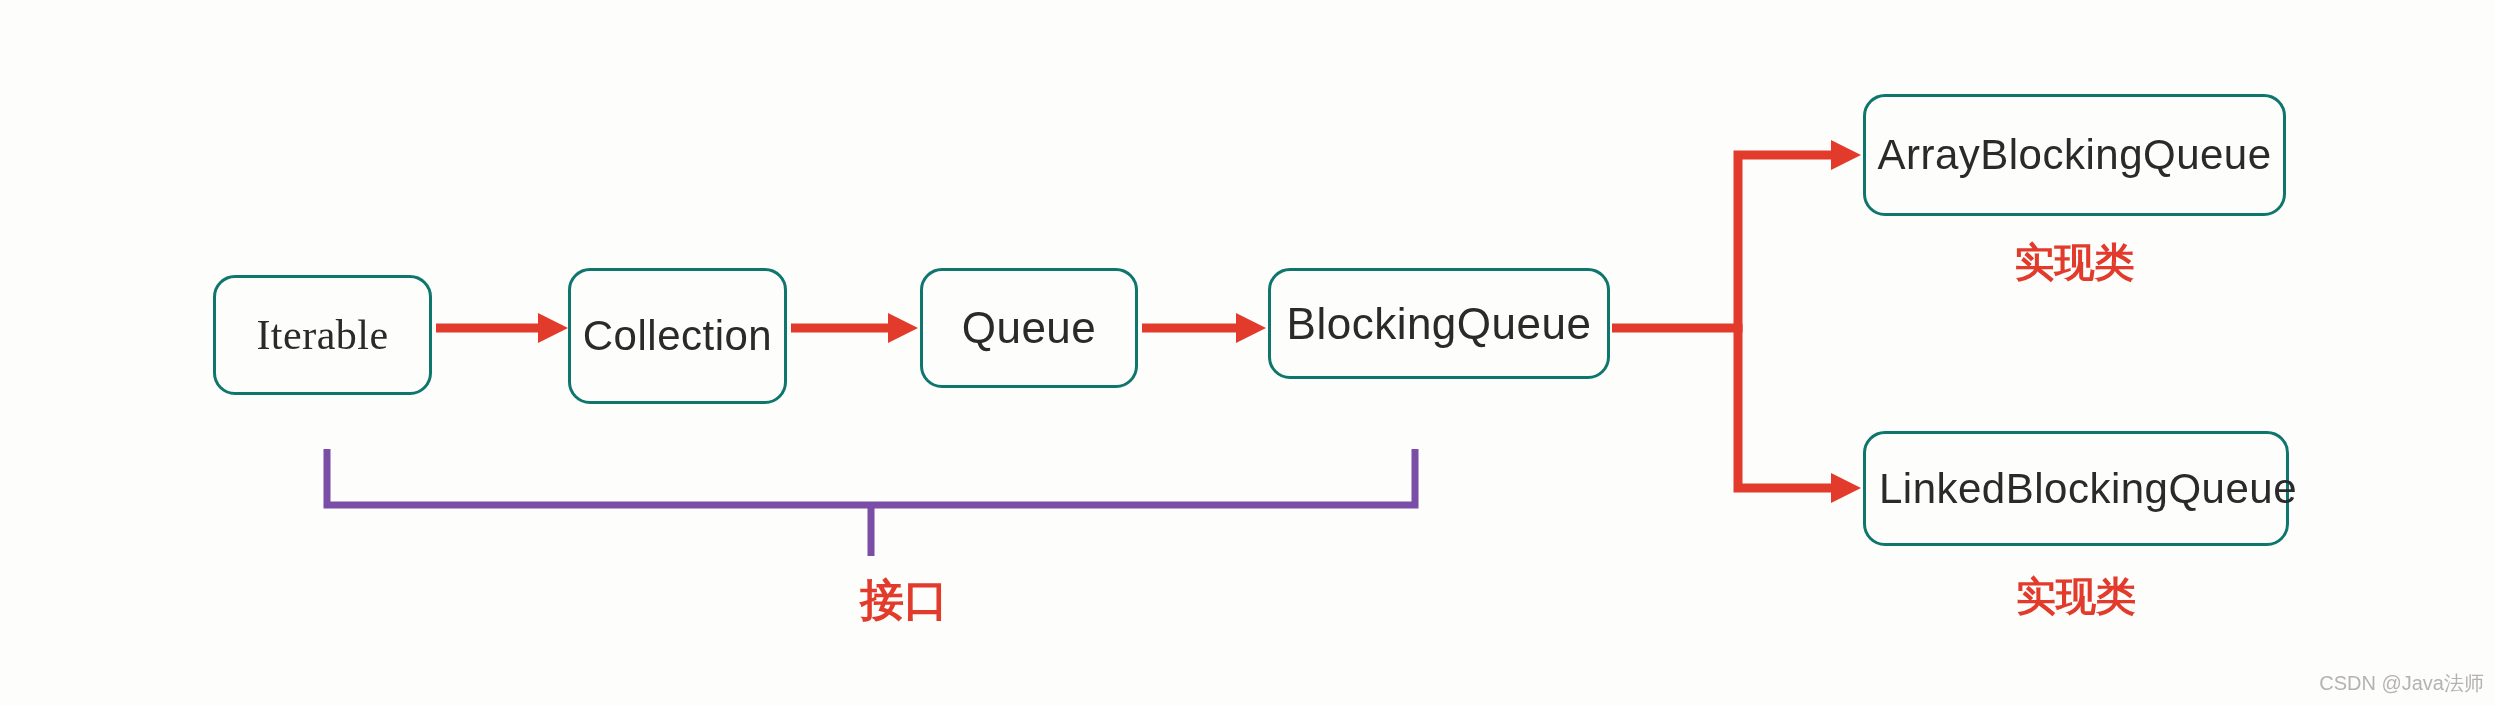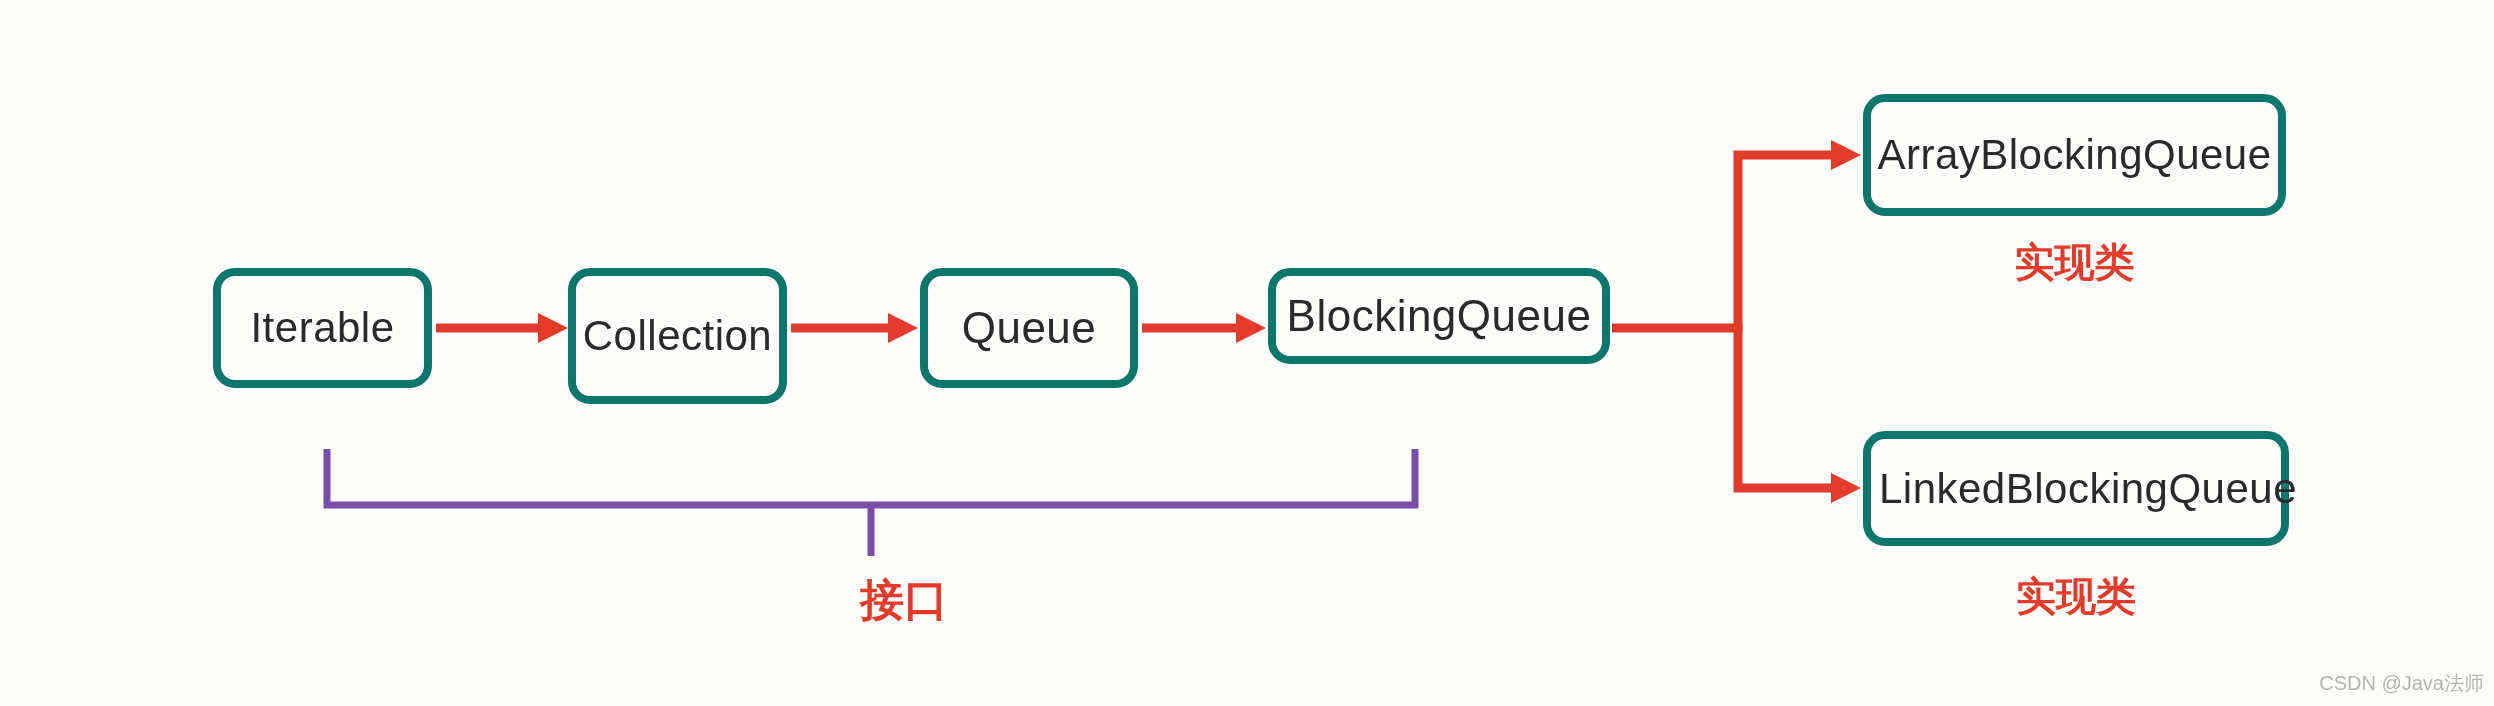--- a/index.html
+++ b/index.html
@@ -19,34 +19,34 @@
   .connector-layer {
     position: absolute;
     left: 0;
     top: 0;
     width: 2494px;
     height: 706px;
   }
   .node {
     position: absolute;
     box-sizing: border-box;
-    border: 8px solid #0f766e;
+    border: 3px solid #0f766e;
     border-radius: 22px;
     background: #fdfdfb;
     display: flex;
     align-items: center;
     justify-content: center;
     color: #2a2a2a;
     letter-spacing: 0.5px;
     white-space: nowrap;
   }
-  .node-iterable            { left: 213px;  top: 268px; width: 219px; height: 120px; font-size: 42px; }
+  .node-iterable            { left: 213px;  top: 275px; width: 219px; height: 120px; font-size: 42px; font-family: Liberation Serif, serif; }
   .node-collection          { left: 568px;  top: 268px; width: 219px; height: 136px; font-size: 42px; align-items: center; }
   .node-queue               { left: 920px;  top: 268px; width: 218px; height: 120px; font-size: 44px; }
-  .node-blocking-queue      { left: 1268px; top: 268px; width: 342px; height: 96px; font-size: 44px; }
+  .node-blocking-queue      { left: 1268px; top: 268px; width: 342px; height: 111px; font-size: 44px; }
   .node-array-blocking-queue{ left: 1863px; top: 94px;  width: 423px; height: 122px; font-size: 42px; }
   .node-linked-blocking-queue{ left: 1863px; top: 431px; width: 426px; height: 115px; font-size: 42px; padding-left: 24px; }
   .annotation {
     position: absolute;
     color: #e23a2b;
     font-weight: bold;
     text-align: center;
     white-space: nowrap;
     margin-top: 7px;
   }

